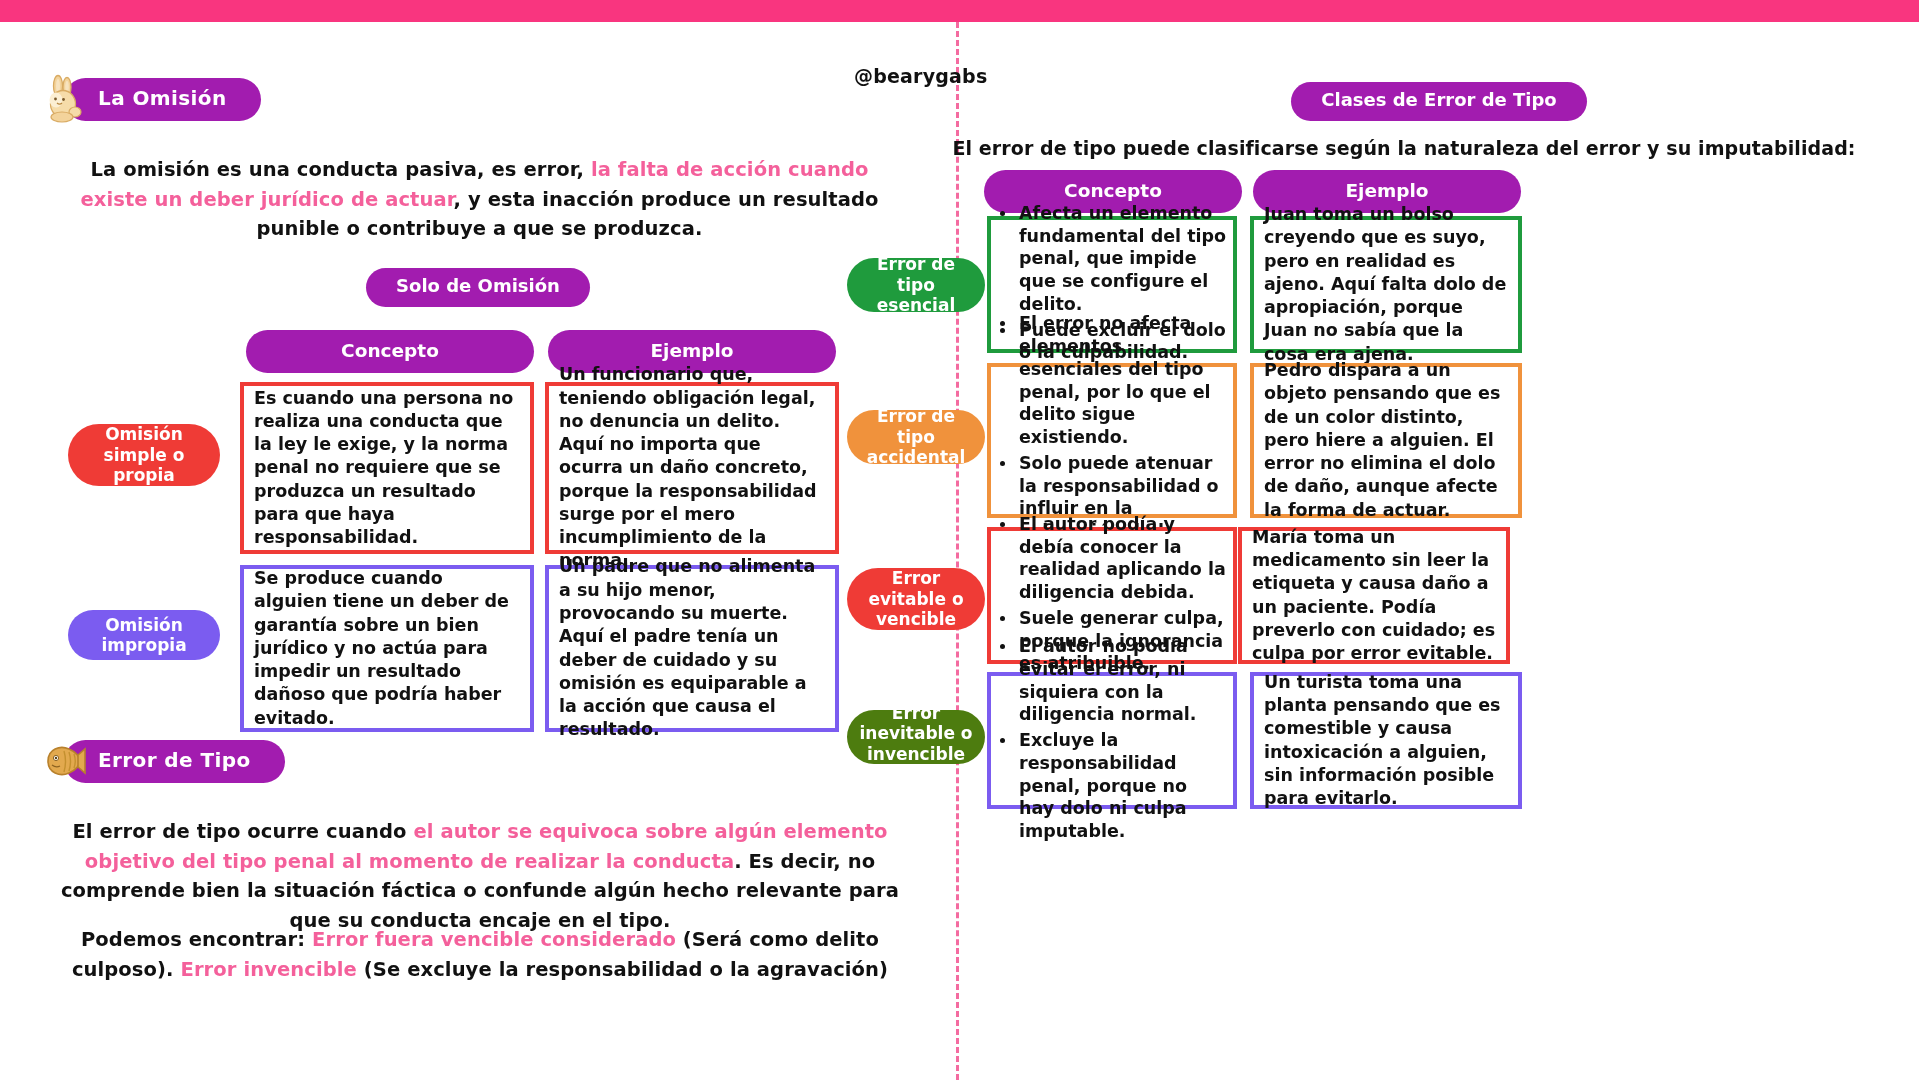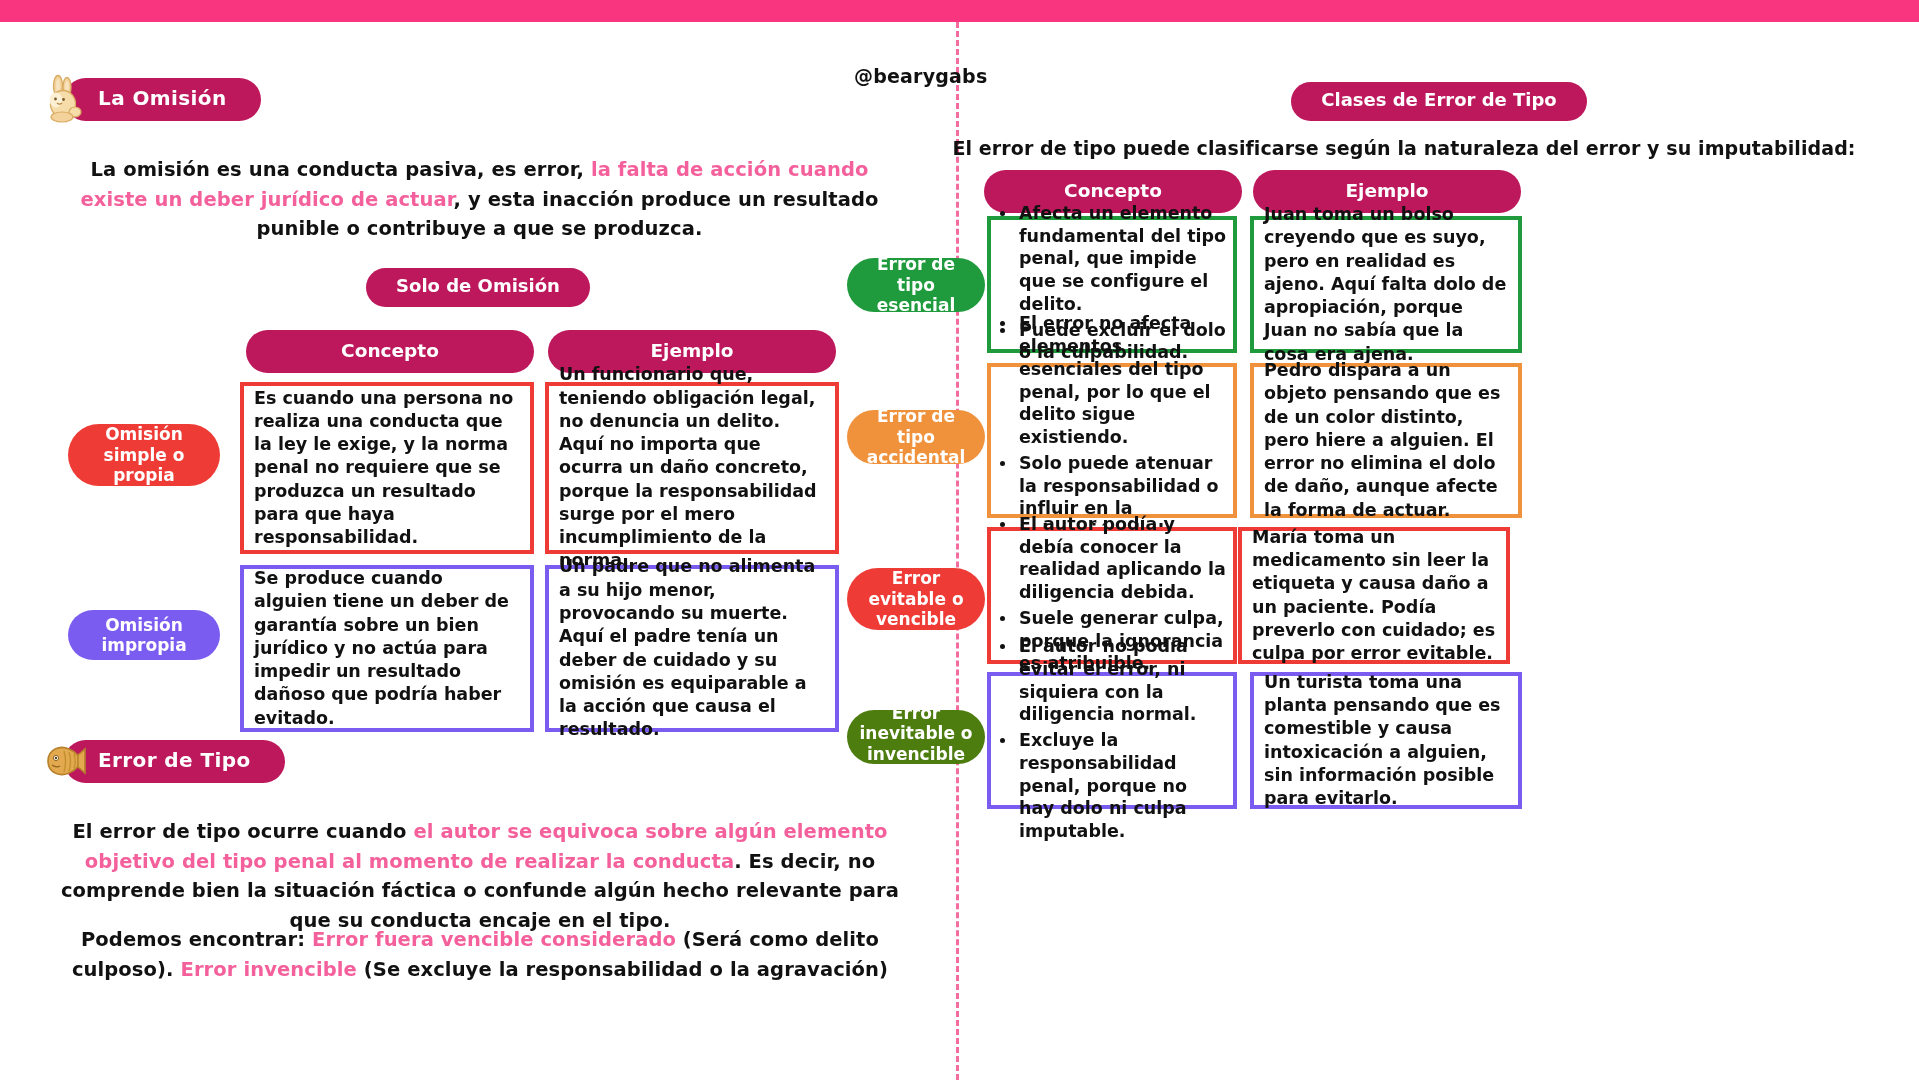--- a/index.html
+++ b/index.html
@@ -29,21 +29,21 @@
   .handle{
     position:absolute;top:43px;left:810px;
     font-size:19px;font-weight:bold;color:#111;
     letter-spacing:.2px;
     margin-left:44px;
   }
 
   
   .pill{
     display:inline-block;
-    background:#be185d;
+    background:#a21caf;
     color:#ffffff;
     border-radius:40px;
     font-weight:bold;
     text-align:center;
     line-height:1.15;
     box-sizing:border-box;
   }
   .section-head{
     position:absolute;
     display:flex;align-items:center;

